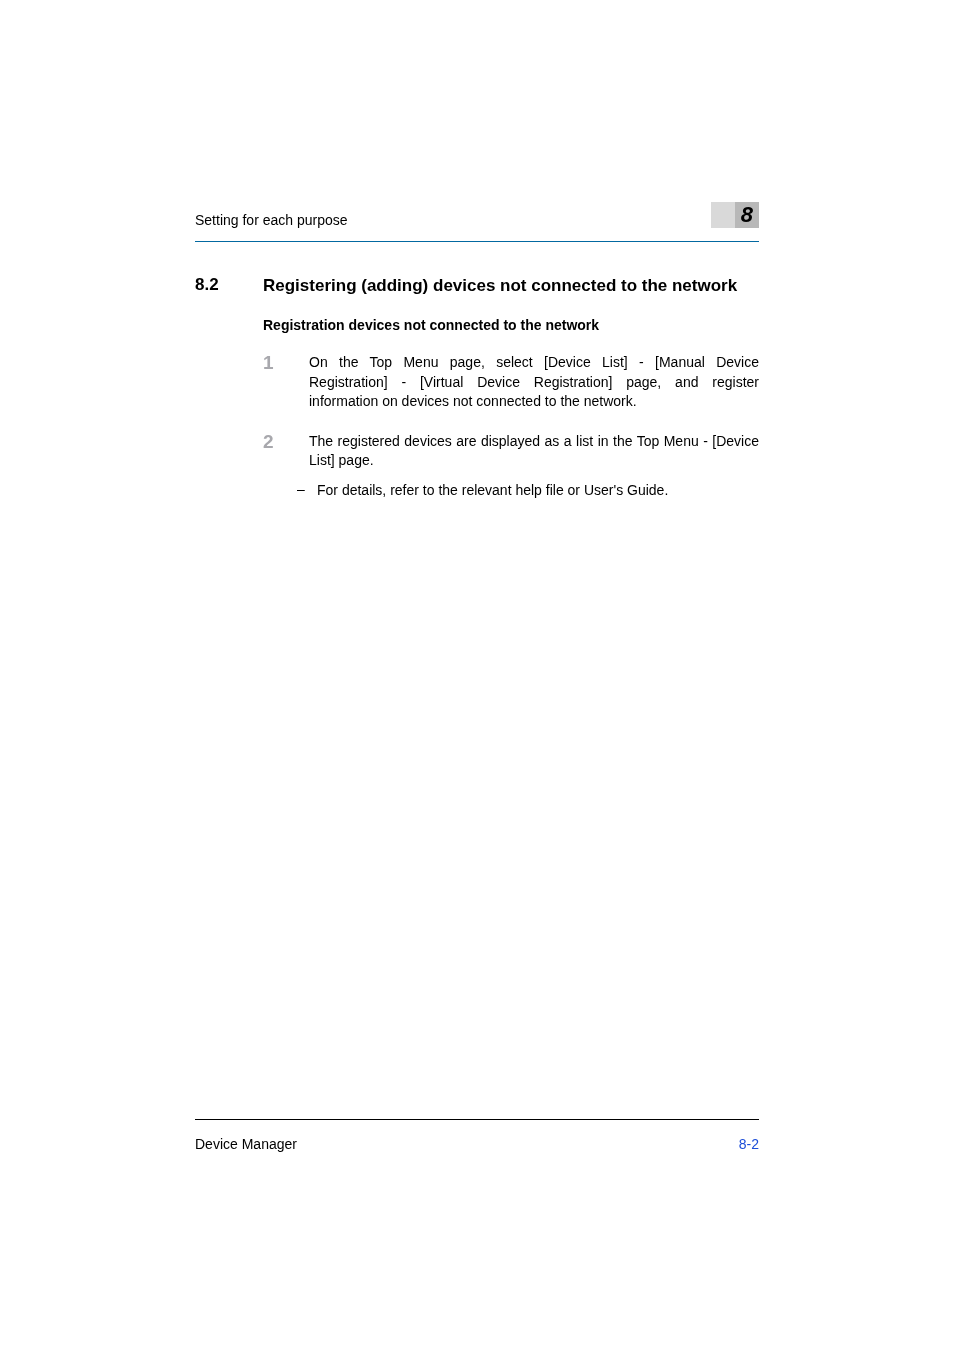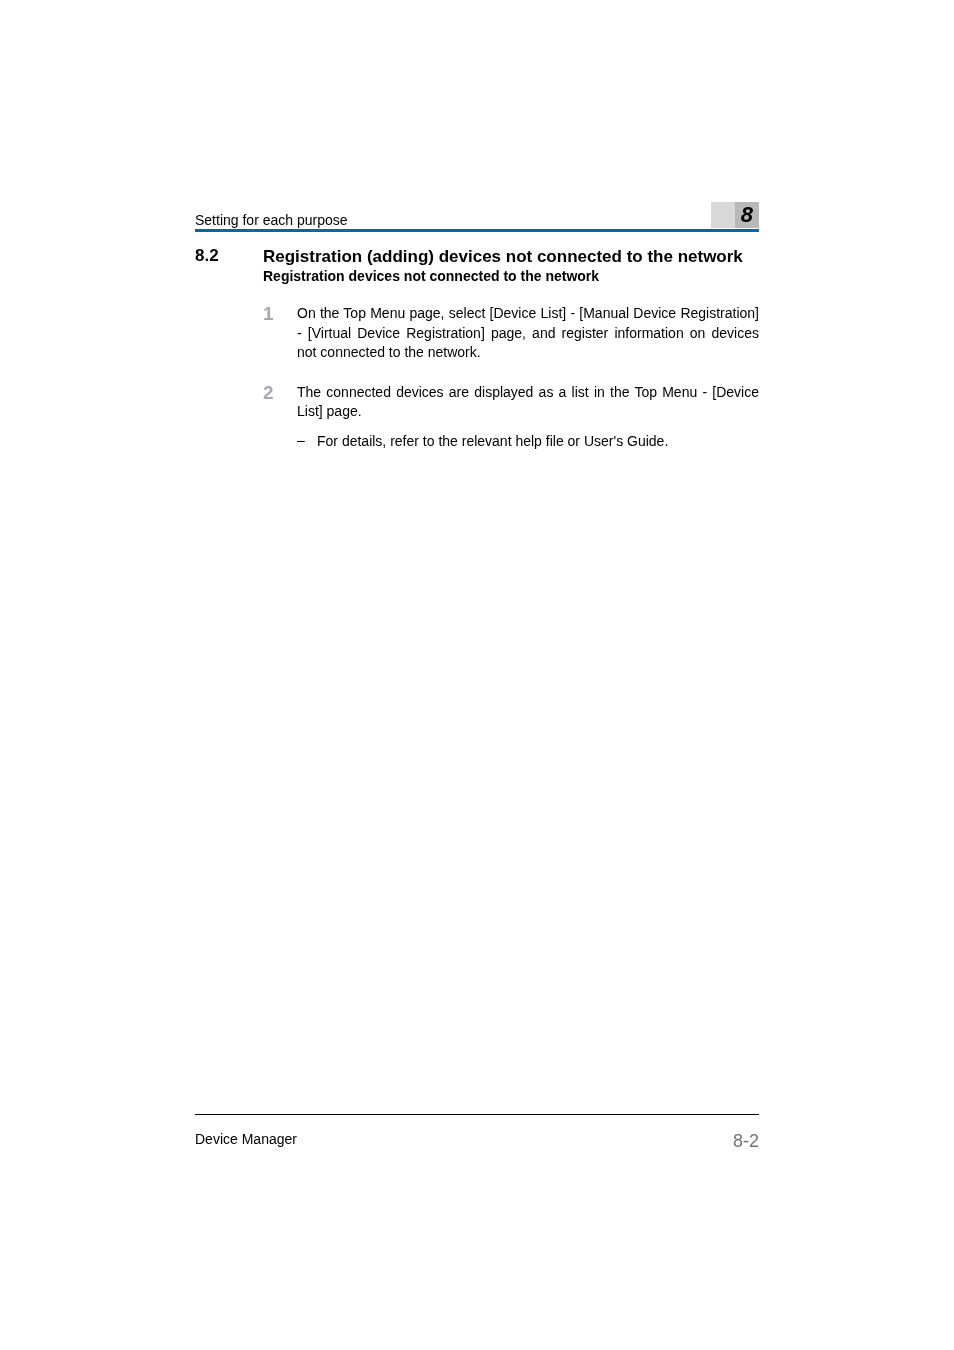--- a/index.html
+++ b/index.html
@@ -14,23 +14,23 @@
       font-family: Arial, Helvetica, sans-serif;
       position: relative;
     }
     .page {
       padding: 202px 195px 0 195px;
     }
     .header-row {
       display: flex;
       justify-content: space-between;
       align-items: flex-end;
-      border-bottom: 3px solid #0369a1;
-      padding-bottom: 1px;
-      margin-bottom: 14px;
+      border-bottom: 1px solid #0369a1;
+      padding-bottom: 13px;
+      margin-bottom: 33px;
     }
     .header-text {
       font-size: 14px;
       color: #000;
     }
     .chapter-number-box {
       width: 48px;
       height: 26px;
       position: relative;
       display: flex;
@@ -59,20 +59,21 @@
       position: relative;
       z-index: 2;
       font-size: 22px;
       font-weight: bold;
       font-style: italic;
       color: #000;
       padding-right: 6px;
     }
     .section-heading-row {
       display: flex;
+      margin-bottom: 20px;
     }
     .section-number {
       width: 68px;
       font-size: 17px;
       font-weight: bold;
       color: #000;
       flex-shrink: 0;
     }
     .section-title {
       font-size: 17px;
@@ -104,20 +105,21 @@
       font-weight: bold;
       color: #a8a8ad;
       flex-shrink: 0;
       line-height: 1;
     }
     .step-text {
       font-size: 14px;
       color: #000;
       line-height: 1.4;
       text-align: justify;
+      margin-left: 12px;
     }
     .bullet-row {
       display: flex;
       margin-top: 10px;
     }
     .bullet-dash {
       width: 20px;
       font-size: 14px;
       color: #000;
       flex-shrink: 0;
@@ -135,57 +137,57 @@
       border-top: 1px solid #000;
       padding-top: 16px;
       display: flex;
       justify-content: space-between;
     }
     .footer-left {
       font-size: 14px;
       color: #000;
     }
     .footer-right {
-      font-size: 18px;
-      color: #737373;
+      font-size: 14px;
+      color: #1d4ed8;
     }
   </style>
 </head>
 <body>
 
 <div class="page">
   <div class="header-row">
     <div class="header-text">Setting for each purpose</div>
     <div class="chapter-number-box">
       <div class="chapter-bg-bar">
         <div class="bar-light"></div>
         <div class="bar-dark"></div>
       </div>
       <div class="chapter-number">8</div>
     </div>
   </div>
 
   <div class="section-heading-row">
     <div class="section-number">8.2</div>
-    <div class="section-title">Registration (adding) devices not connected to the network</div>
+    <div class="section-title">Registering (adding) devices not connected to the network</div>
   </div>
 
   <div class="content-indent">
 
     <div class="subheading">Registration devices not connected to the network</div>
 
     <div class="step-row">
       <div class="step-number">1</div>
       <div class="step-text">On the Top Menu page, select [Device List] - [Manual Device Registration] - [Virtual Device Registration] page, and register information on devices not connected to the network.</div>
     </div>
 
     <div class="step-row">
       <div class="step-number">2</div>
       <div>
-        <div class="step-text">The connected devices are displayed as a list in the Top Menu - [Device List] page.</div>
+        <div class="step-text">The registered devices are displayed as a list in the Top Menu - [Device List] page.</div>
         <div class="bullet-row">
           <div class="bullet-dash">–</div>
           <div class="bullet-text">For details, refer to the relevant help file or User's Guide.</div>
         </div>
       </div>
     </div>
   </div>
 </div>
 
 <div class="footer">

